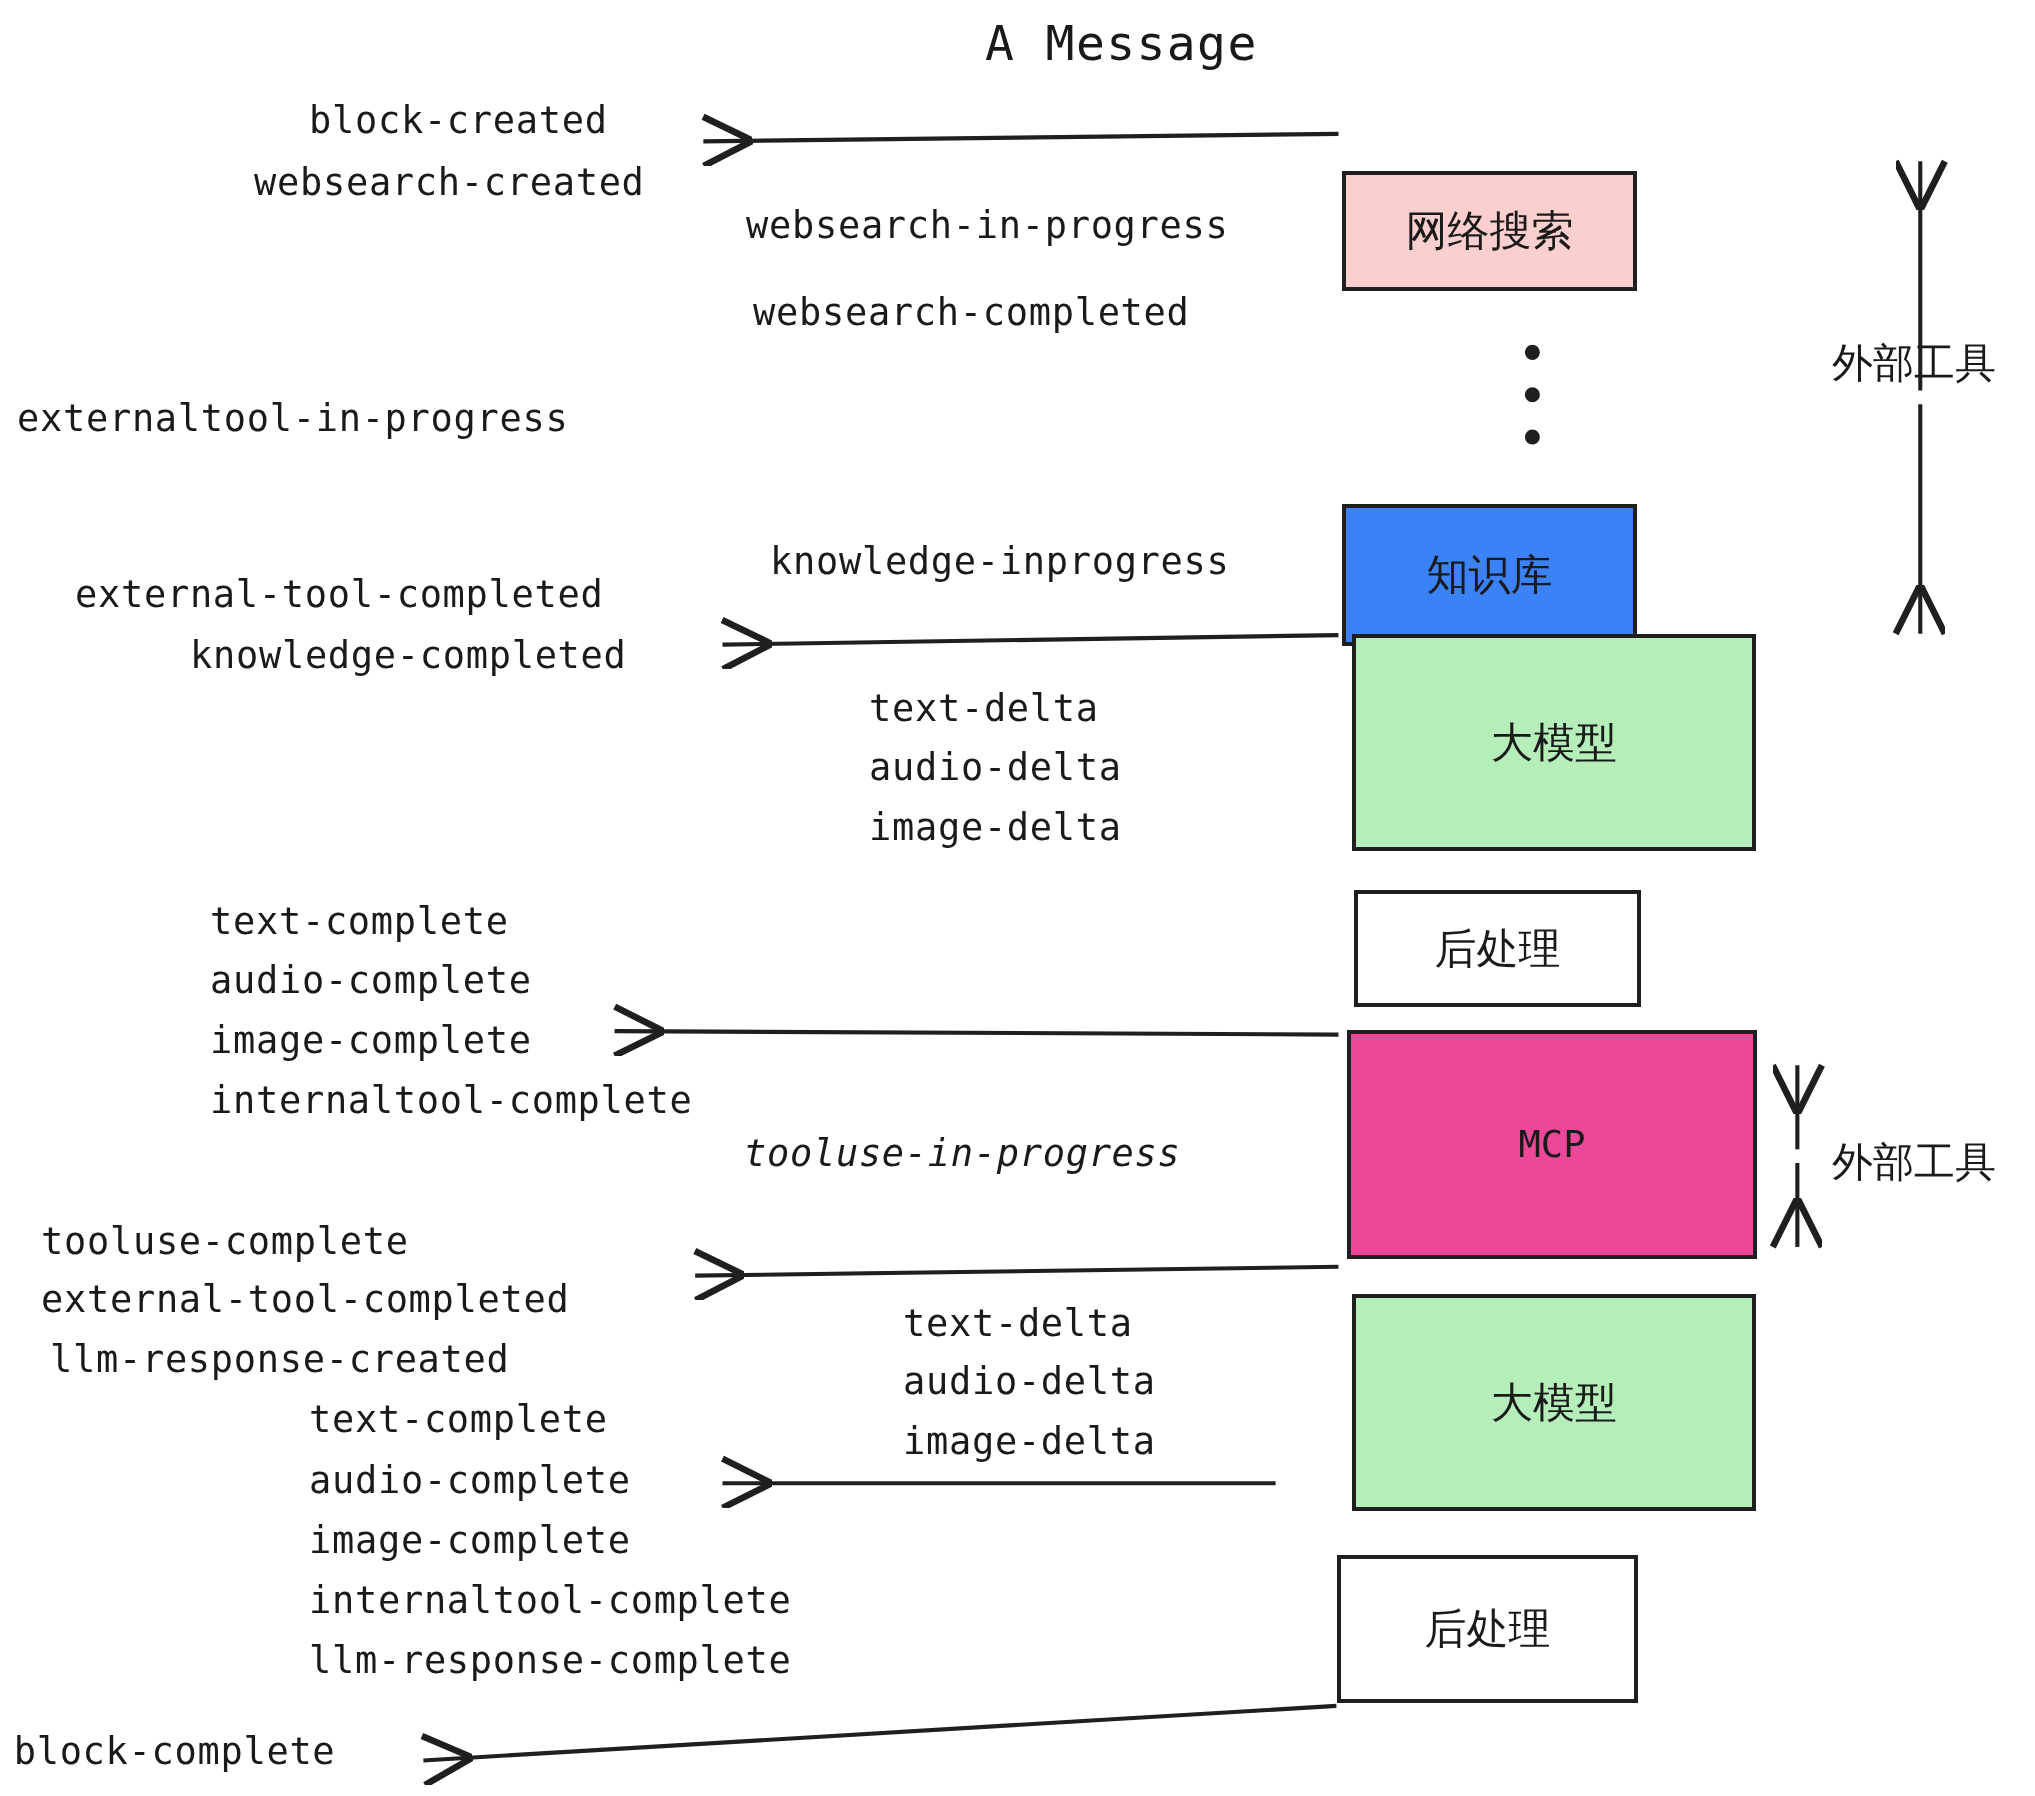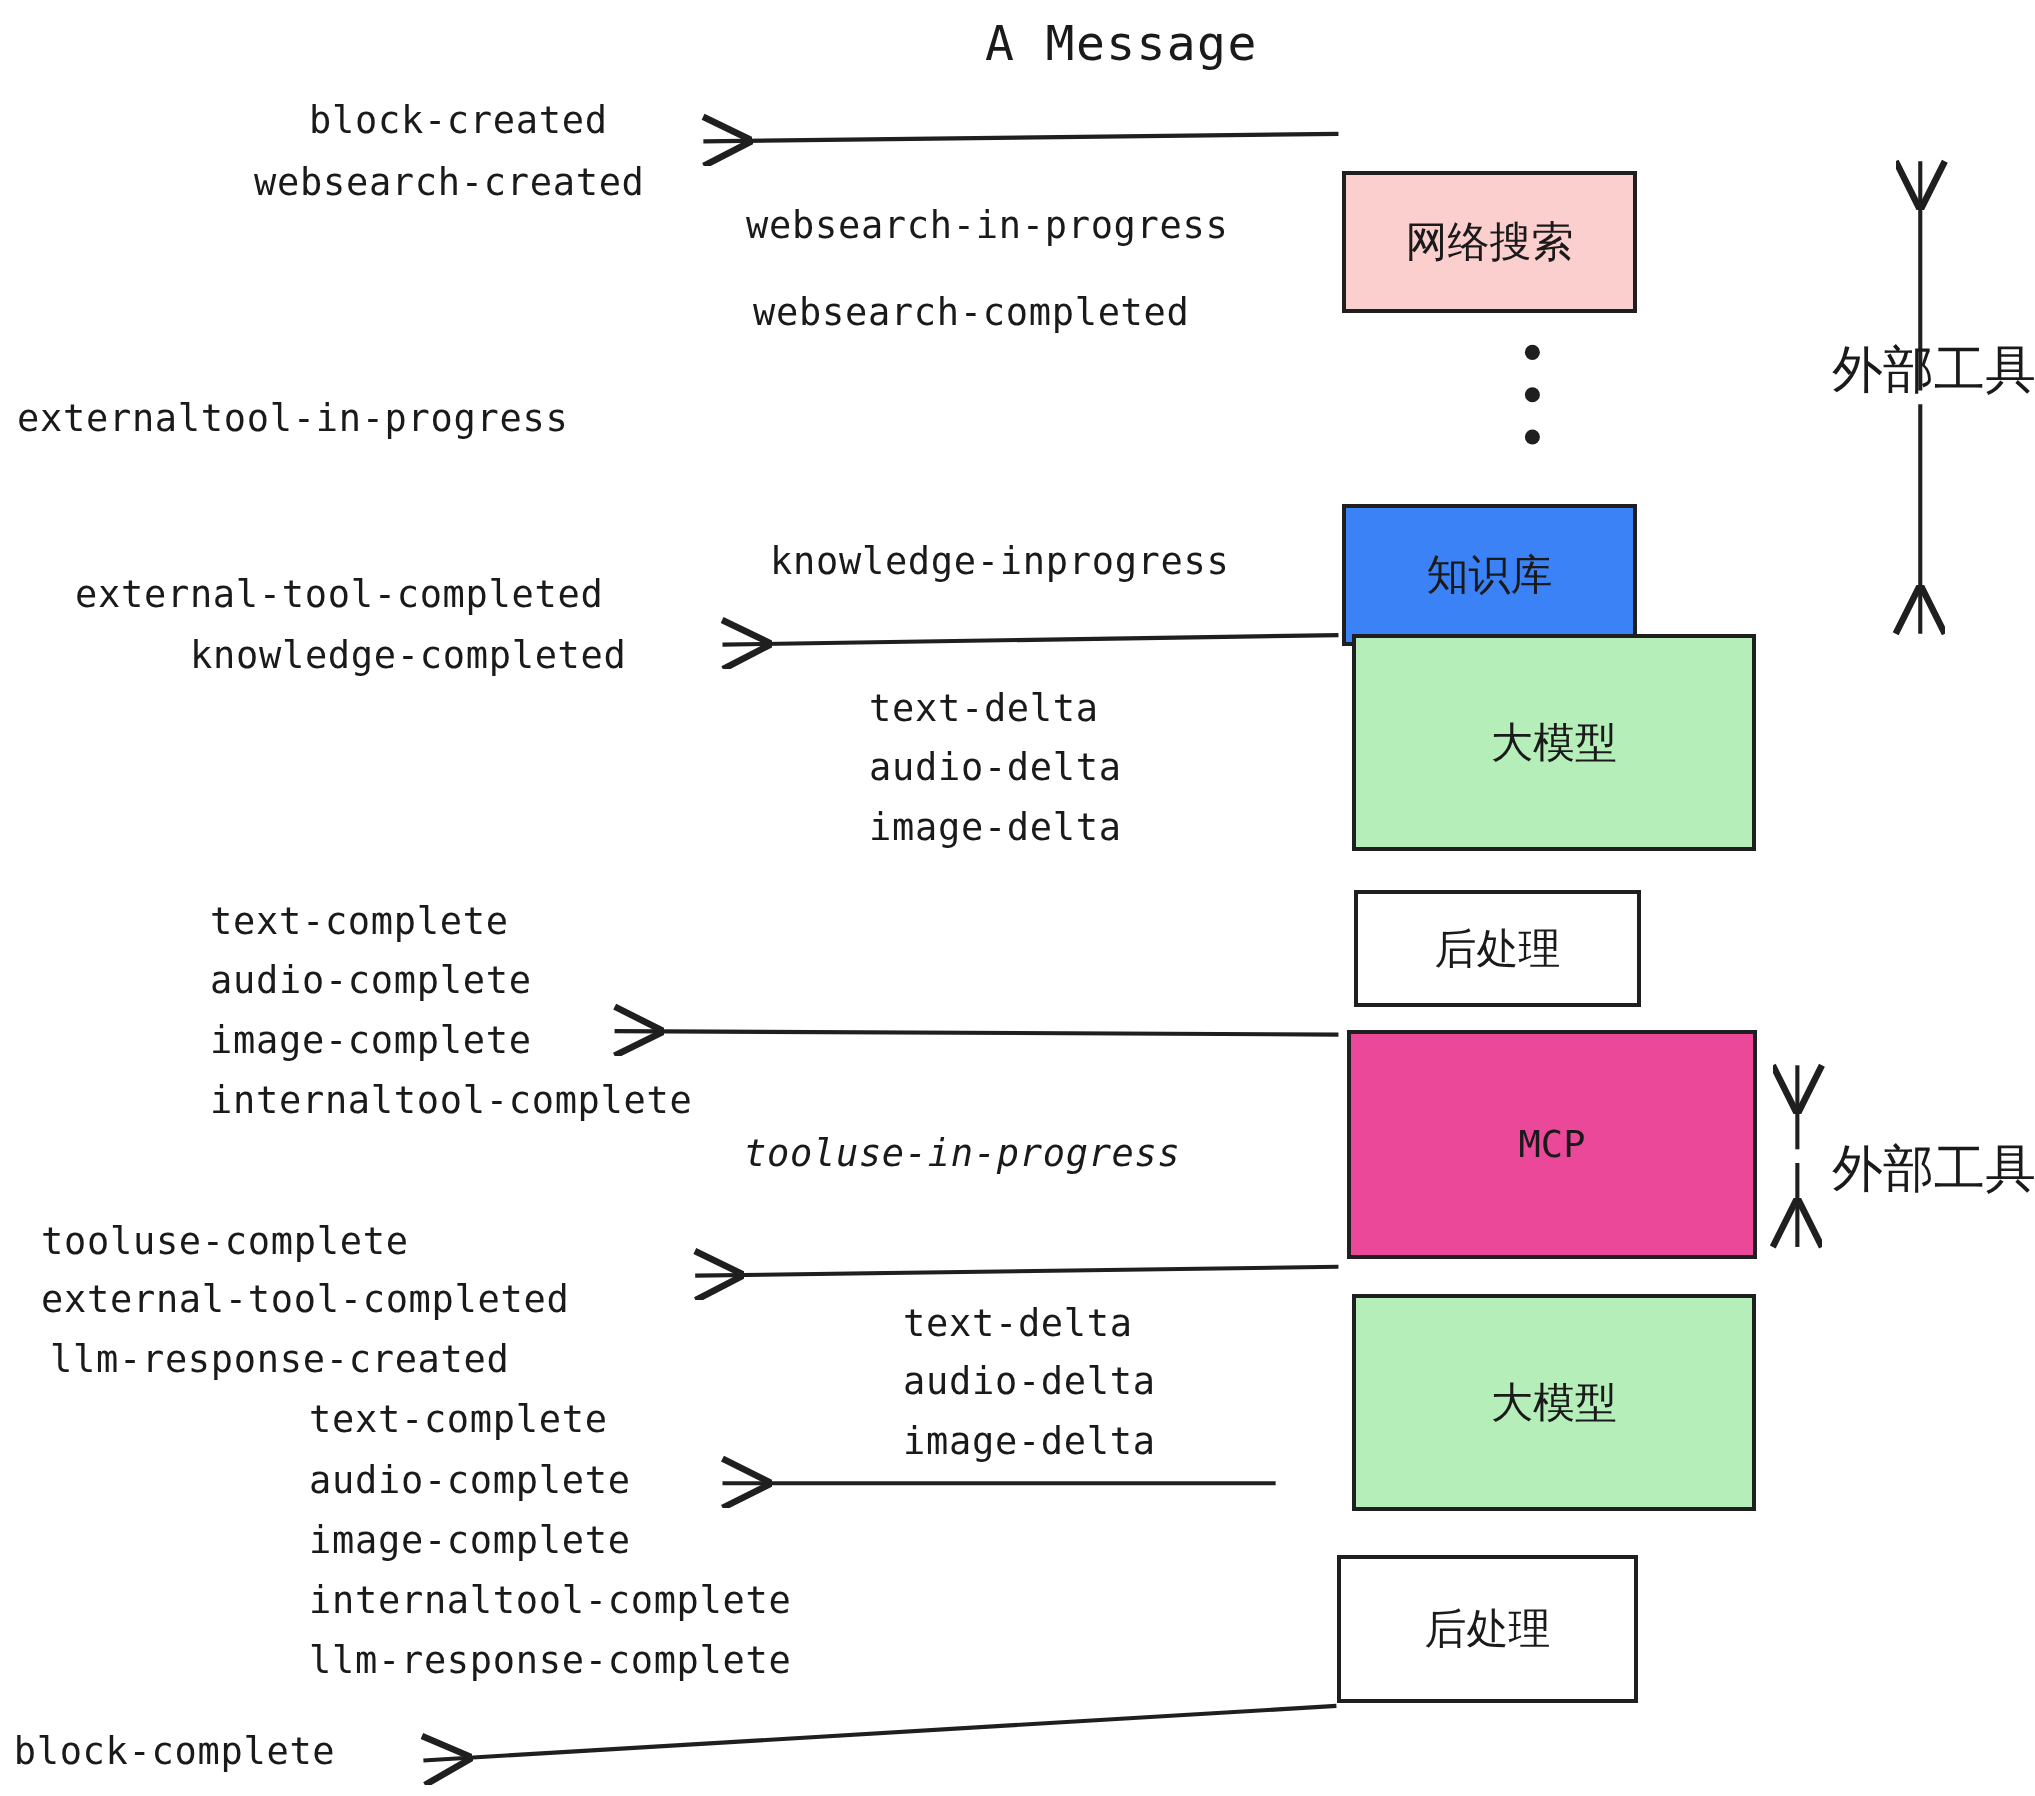--- a/index.html
+++ b/index.html
@@ -35,21 +35,21 @@
     position: absolute;
     font-family: "DejaVu Sans Mono", monospace;
     font-size: 48px;
     letter-spacing: 1.4px;
     color: #1a1a1a;
     white-space: nowrap;
   }
   .sidelabel {
     position: absolute;
     font-family: Liberation Mono, monospace;
-    font-size: 51px;
+    font-size: 41px;
     color: #1a1a1a;
     white-space: nowrap;
   }
   .node-box {
     position: absolute;
     box-sizing: border-box;
     border: 4.1px solid #1f1f1f;
     display: flex;
     align-items: center;
     justify-content: center;
@@ -86,21 +86,21 @@
     <g id="dots-group">
         <circle cx="2244" cy="516" r="11" fill="#1f1f1f"></circle>
         <circle cx="2244" cy="578" r="11" fill="#1f1f1f"></circle>
         <circle cx="2244" cy="640" r="11" fill="#1f1f1f"></circle>
       </g>
   </svg>
 
   <div class="title" style="left:985px; top:15px;">A Message</div>
 
   <div id="nodes-layer">
-      <div class="node-box" style="left: 1342px; top: 171px; width: 295px; height: 142px; background: rgb(251, 207, 205);">
+      <div class="node-box" style="left: 1342px; top: 171px; width: 295px; height: 120px; background: rgb(251, 207, 205);">
         <span style="font-family: &quot;DejaVu Sans&quot;, sans-serif; font-size: 42px; color: rgb(26, 26, 26);">网络搜索</span>
       </div>
       <div class="node-box" style="left: 1342px; top: 504px; width: 295px; height: 142px; background: #3b82f6;">
         <span style="font-family: &quot;DejaVu Sans&quot;, sans-serif; font-size: 42px; color: rgb(26, 26, 26);">知识库</span>
       </div>
       <div class="node-box" style="left: 1352px; top: 634px; width: 404px; height: 217px; background: rgb(182, 238, 186);">
         <span style="font-family: &quot;DejaVu Sans&quot;, sans-serif; font-size: 42px; color: rgb(26, 26, 26);">大模型</span>
       </div>
       <div class="node-box" style="left: 1354px; top: 890px; width: 287px; height: 117px; background: rgb(255, 255, 255);">
         <span style="font-family: &quot;DejaVu Sans&quot;, sans-serif; font-size: 42px; color: rgb(26, 26, 26);">后处理</span>

